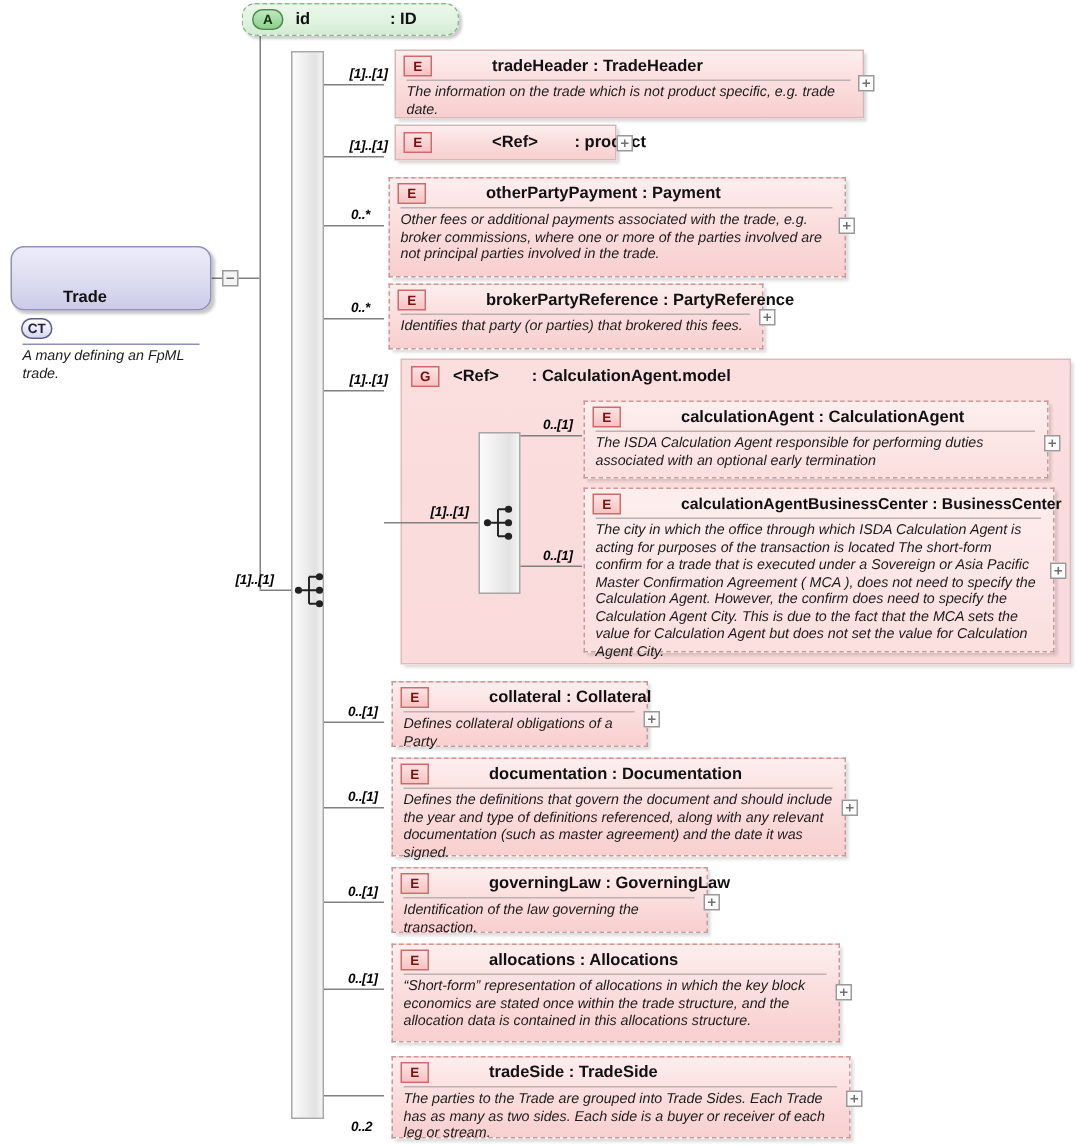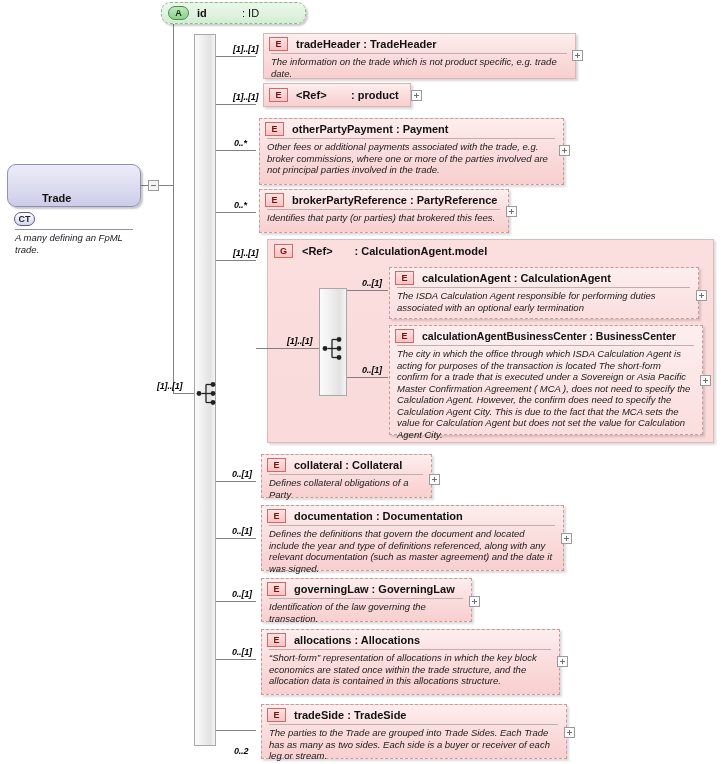--- a/index.html
+++ b/index.html
@@ -81,21 +81,21 @@
     width: 21px; height: 14px;
     border: 1px solid #4d8a4d;
     border-radius: 7px;
     background: linear-gradient(to bottom,#bfe8bf,#8ed08e);
     font-size: 9px; font-weight: bold; color: #123012;
     display: flex; align-items: center; justify-content: center;
     margin-right: 8px;
     box-sizing: border-box;
   }
   .attr-name { font-size: 11px; font-weight: bold; color: #111; }
-  .attr-type { font-size: 11px; font-weight: normal; color: #111; position:absolute; left: 80px;}
+  .attr-type { font-size: 11px; font-weight: bold; color: #111; position:absolute; left: 98px;}
 
   
   .el-box {
     position: absolute;
     background: linear-gradient(to bottom, #fdeeee 0%, #fbdede 45%, #f8cfcf 100%);
     box-sizing: border-box;
     border: 1px dashed #c99a9a;
   }
   .el-box.required { border: 1px solid #d8b6b6; box-shadow: 2px 2px 2px rgba(0,0,0,0.16); }
   .el-box.optional { box-shadow: 2px 2px 2px rgba(0,0,0,0.14); }
@@ -106,21 +106,21 @@
   .el-badge {
     width: 19px; height: 14px;
     border: 1px solid #d06a6a;
     background: linear-gradient(to bottom,#fde3e3,#f7c3c3);
     font-size: 9px; font-weight: bold; color: #7a1010;
     display: flex; align-items: center; justify-content: center;
     margin-right: 8px;
     box-sizing: border-box;
     flex: 0 0 auto;
   }
-  .el-title { font-size: 11px; font-weight: bold; color: #111; white-space: nowrap; }
+  .el-title { font-size: 11px; font-weight: bold; color: #111; white-space: nowrap; margin-left: 32px; }
   .el-sep { height: 1px; background: #bfb0b0; margin: 0 8px 0 7px; }
   .el-desc {
     font-size: 9.5px; font-style: italic; color: #1a1a1a;
     padding: 2px 8px 3px 7px; line-height: 11.5px;
   }
 
   
   .grp-box {
     position: absolute;
     background: linear-gradient(to bottom,#fbdede 0%, #fadada 100%);
@@ -336,21 +336,21 @@
     <div class="el-desc">Defines collateral obligations of a Party</div>
   </div>
   <div class="plus" style="left:429px; top:474px;"></div>
 
   <div class="el-box optional" style="left:261px; top:505px; width:303px; height:66px;">
     <div class="el-head">
       <div class="el-badge">E</div>
       <div class="el-title">documentation : Documentation</div>
     </div>
     <div class="el-sep"></div>
-    <div class="el-desc">Defines the definitions that govern the document and located include the year and type of definitions referenced, along with any relevant documentation (such as master agreement) and the date it was signed.</div>
+    <div class="el-desc">Defines the definitions that govern the document and should include the year and type of definitions referenced, along with any relevant documentation (such as master agreement) and the date it was signed.</div>
   </div>
   <div class="plus" style="left:561px; top:533px;"></div>
 
   <div class="el-box optional" style="left:261px; top:578px; width:211px; height:44px;">
     <div class="el-head">
       <div class="el-badge">E</div>
       <div class="el-title">governingLaw : GoverningLaw</div>
     </div>
     <div class="el-sep"></div>
     <div class="el-desc">Identification of the law governing the transaction.</div>

